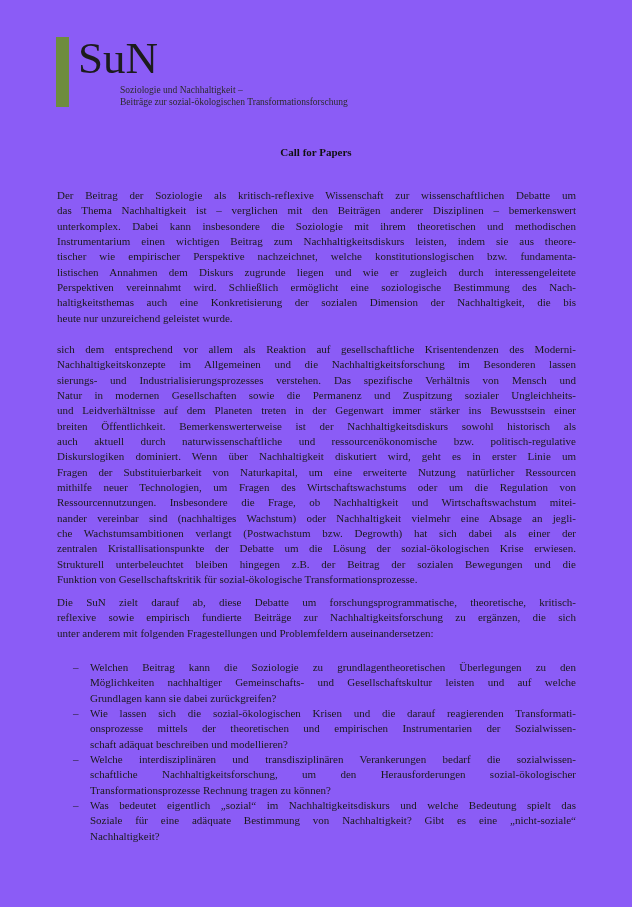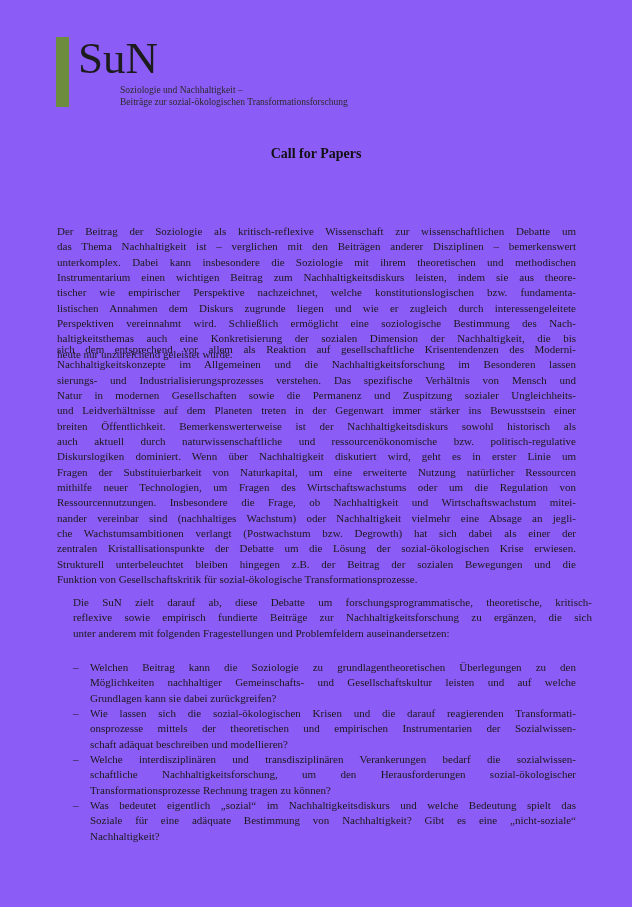--- a/index.html
+++ b/index.html
@@ -41,43 +41,43 @@
     color: #2b2b2b;
     margin-left: 40px;
   }
   .doc-title {
     position: absolute;
     left: 0;
     top: 146px;
     width: 632px;
     text-align: center;
     font-weight: bold;
-    font-size: 14px;
+    font-size: 11px;
     color: #111111;
   }
   .para {
     position: absolute;
     left: 57px;
     width: 519px;
     font-size: 11px;
   }
   .para .line,
   .bullet .line {
     line-height: 15.35px;
     text-align: justify;
     text-align-last: justify;
   }
   .para .line.last,
   .bullet .line.last {
     text-align-last: left;
     font-family: Liberation Serif, serif;
   }
-  #para-1 { top: 188px; margin-top: 36px; }
+  #para-1 { top: 188px; }
   #para-2 { top: 342px; }
-  #para-3 { top: 595px; margin-left: 16px; }
+  #para-3 { top: 595px; }
   .bullet-list {
     position: absolute;
     left: 57px;
     top: 660px;
     width: 519px;
     font-size: 11px;
   }
   .bullet {
     position: relative;
     padding-left: 33px;

